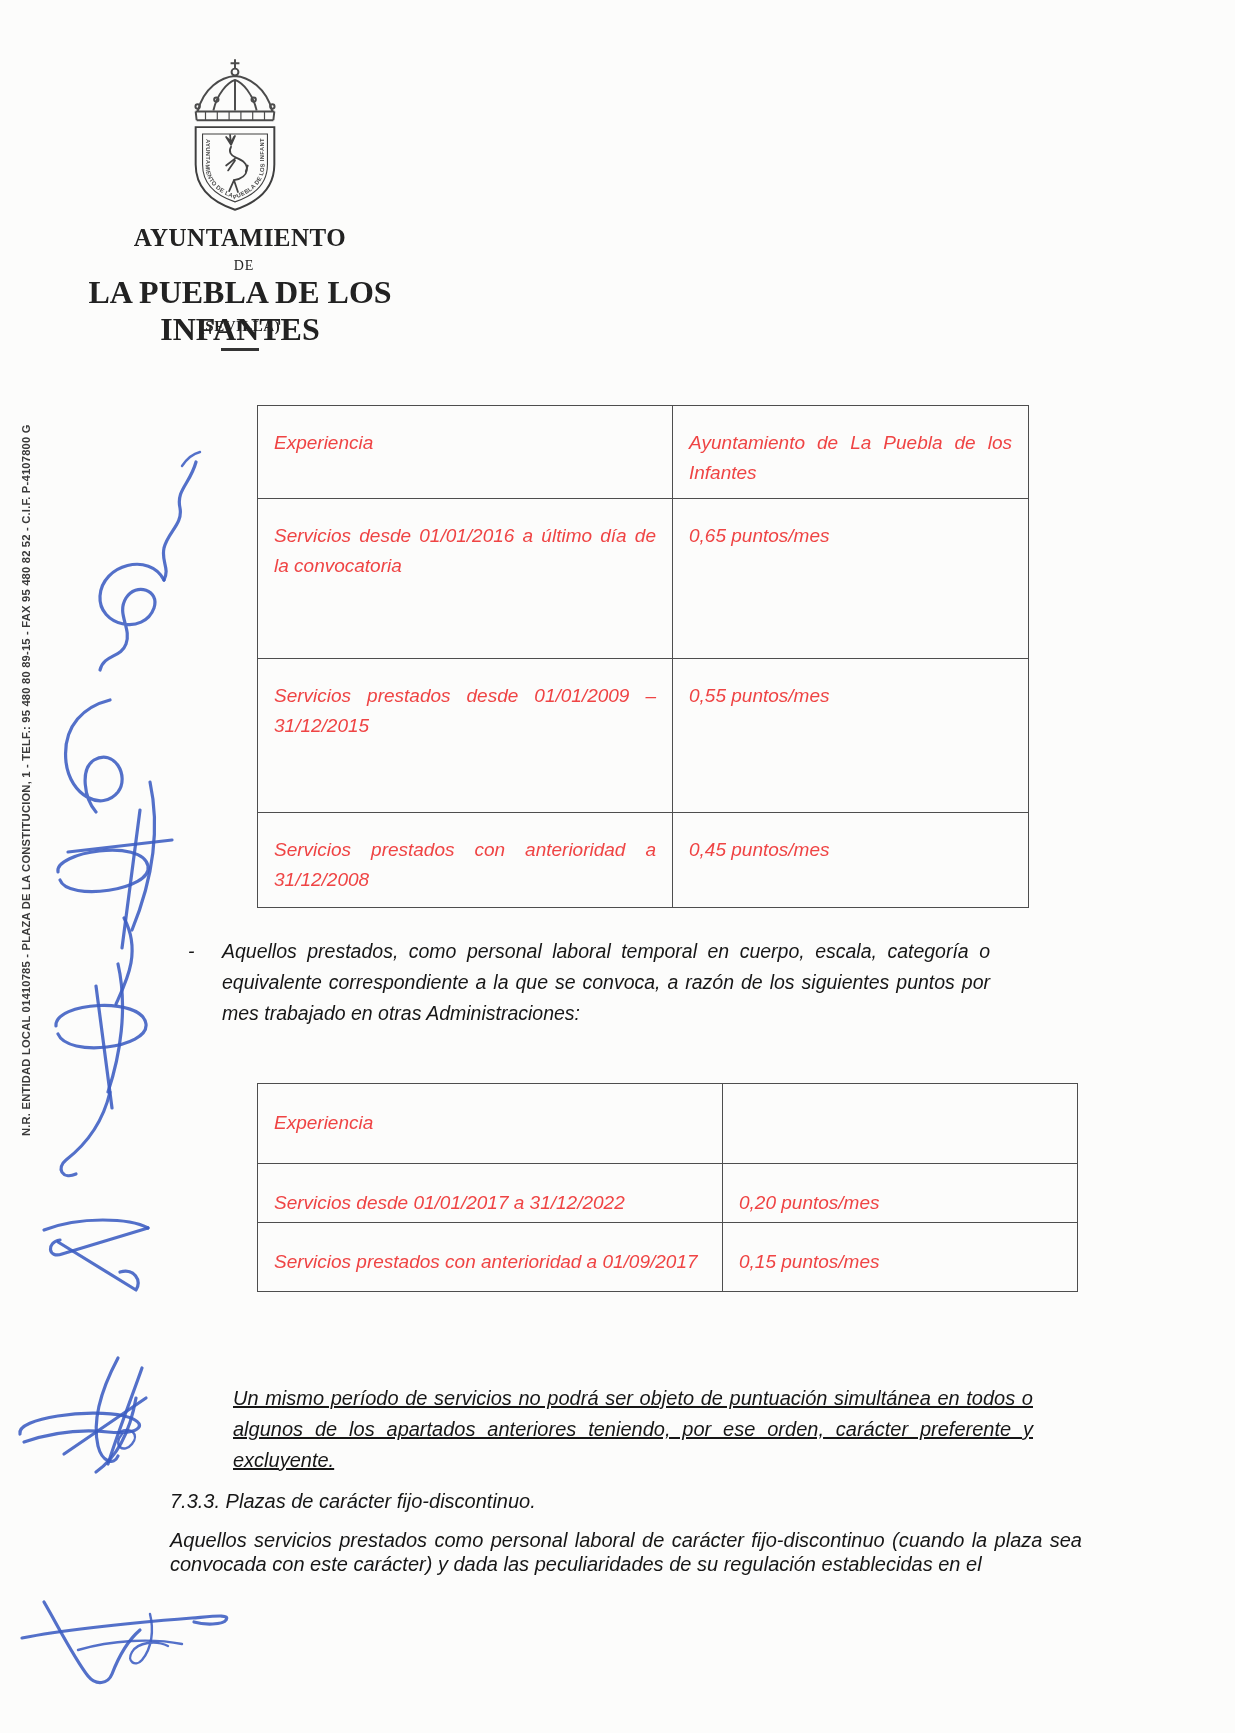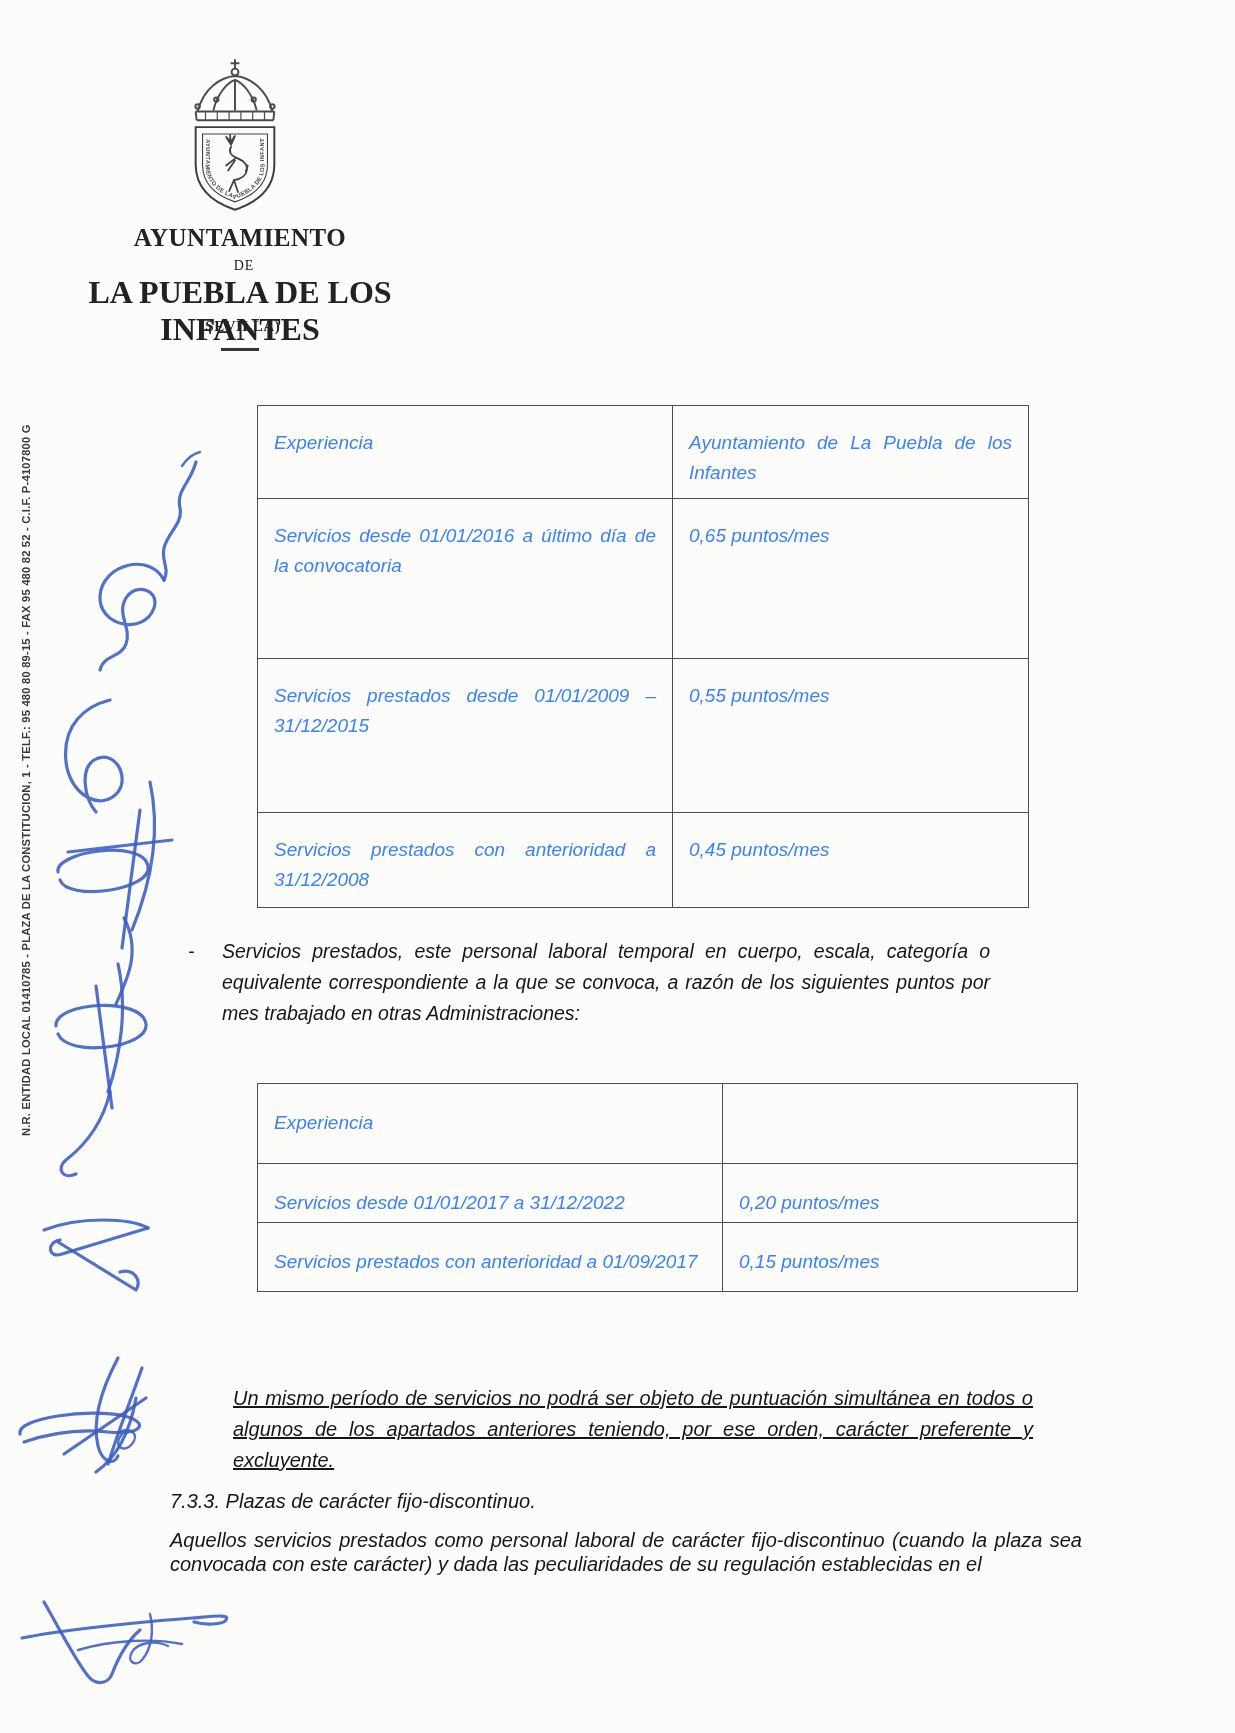--- a/index.html
+++ b/index.html
@@ -18,21 +18,21 @@
   .rule{position:absolute;left:161px;top:348px;width:38px;height:3px;background:#333;}
   
   .margin-text{
     position:absolute;left:20px;top:1136px;width:710px;
     transform:rotate(-90deg);transform-origin:0 0;
     font-size:11.2px;font-weight:bold;letter-spacing:.2px;color:#3a3a3a;white-space:nowrap;
   }
   .tbl{position:absolute;border-collapse:collapse;table-layout:fixed;}
   .tbl td{
     border:1.6px solid #4e4e4e;vertical-align:top;
-    padding:22px 16px 0 16px;font-style:italic;font-size:19px;line-height:30px;color:#3b82f6;
+    padding:22px 16px 0 16px;font-style:italic;font-size:19px;line-height:30px;color:#ef4444;
   }
   .tbl td.just{text-align:justify;text-align-last:left;}
   .tbl1{left:257px;top:405px;width:771px;height:503px;}
   .tbl1 .rh{height:93px;} .tbl1 .r1{height:160px;} .tbl1 .r2{height:154px;} .tbl1 .r3{height:95px;}
   .tbl2{left:257px;top:1083px;width:820px;height:209px;}
   .tbl2 .rh{height:75px;} .tbl2 .r1{height:52px;} .tbl2 .r2{height:65px;}
   .tbl2 td{padding-top:24px;}
   .para{position:absolute;font-style:italic;color:#161616;}
   .bullet-dash{left:188px;top:936px;font-size:19.5px;line-height:31px;}
   .bullet-text{left:222px;top:936px;width:768px;font-size:19.5px;line-height:31px;text-align:justify;text-align-last:left;}
@@ -107,21 +107,21 @@
       <td>0,55 puntos/mes</td>
     </tr>
     <tr class="r3">
       <td class="just">Servicios prestados con anterioridad a 31/12/2008</td>
       <td>0,45 puntos/mes</td>
     </tr>
   </tbody>
     </table>
 
   <div class="para bullet-dash">-</div>
-  <div class="para bullet-text">Servicios prestados, este personal laboral temporal en cuerpo, escala, categoría o equivalente correspondiente a la que se convoca, a razón de los siguientes puntos por mes trabajado en otras Administraciones:</div>
+  <div class="para bullet-text">Aquellos prestados, como personal laboral temporal en cuerpo, escala, categoría o equivalente correspondiente a la que se convoca, a razón de los siguientes puntos por mes trabajado en otras Administraciones:</div>
 
   <table class="tbl tbl2">
     <colgroup>
         <col style="width:465px">
         <col style="width:355px">
       </colgroup>
     <tbody>
         <tr class="rh">
       <td>Experiencia</td>
       <td></td>

